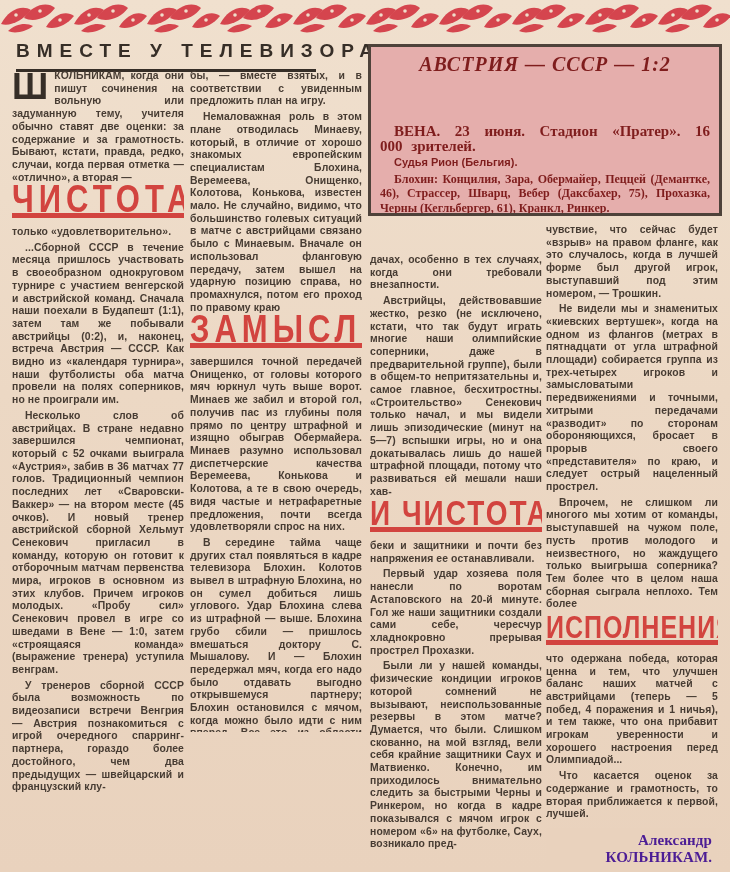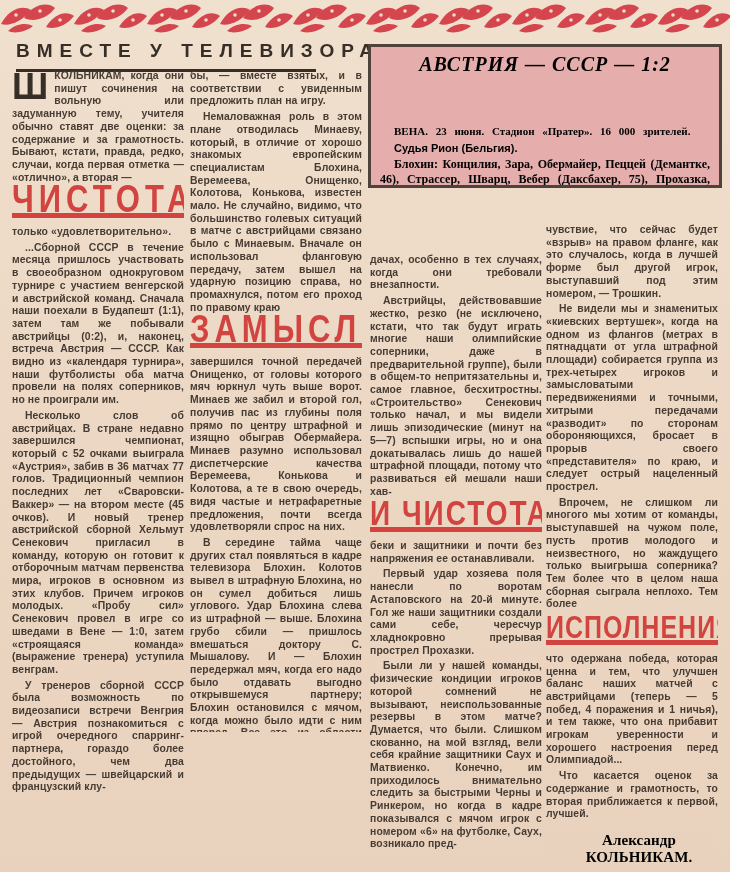--- a/index.html
+++ b/index.html
@@ -11,30 +11,30 @@
   
   .garland{position:absolute;left:0;top:0;width:730px;height:38px;}
   
   .masthead{
     position:absolute;left:16px;top:40px;width:300px;
     font-size:19px;font-weight:bold;letter-spacing:7px;color:#362e27;
     border-bottom:3px solid #362e27;padding-bottom:7px;white-space:nowrap;
   }
   
   .matchbox{
-    position:absolute;left:368px;top:44px;width:354px;height:144px;box-sizing:border-box;
+    position:absolute;left:368px;top:44px;width:354px;height:172px;box-sizing:border-box;
     background:#e5aeac;border:3px solid #4e423a;padding:5px 9px 4px 9px;overflow:hidden;
-    font-family:"Liberation Serif",serif;color:#000000;
+    font-family:"Liberation Serif",serif;color:#7f1d1d;
   }
   .matchbox .mtitle{
     text-align:center;font-style:italic;font-weight:bold;font-size:20px;
     letter-spacing:1px;margin:1px 0 5px 0;
   }
   .matchbox p{margin:0 0 2px 0;font-size:12px;line-height:14.5px;font-weight:bold;text-align:justify;}
-  .matchbox .venue{font-size:11px;text-indent:14px;word-spacing:5px;margin-bottom:2px;margin-top:48px;}
+  .matchbox .venue{font-size:15px;text-indent:14px;word-spacing:5px;margin-bottom:2px;margin-top:48px;}
   .matchbox .ref{font-family:"Liberation Sans",sans-serif;font-size:11px;text-indent:14px;}
   .matchbox .lineup{text-indent:14px;}
   
   .col{
     position:absolute;width:172px;text-align:justify;
     font-size:10.4px;line-height:12.7px;font-weight:bold;letter-spacing:0.1px;color:#473c33;
   }
   .col p{margin:0 0 3px 0;text-indent:13px;}
   .col p.nofirst{text-indent:0;}
   #col1{left:12px;top:70px;height:802px;overflow:hidden;}
@@ -51,23 +51,23 @@
   .red-heading .ht{
     display:block;color:#d2443f;font-weight:bold;white-space:nowrap;
     transform:scale(1,1.25);transform-origin:left center;
   }
   .h7 .ht{font-size:31px;letter-spacing:5px;}
   .h9 .ht{font-size:28px;letter-spacing:2px;}
   .h10 .ht{font-size:25px;letter-spacing:1px;}
   .red-rule{height:5px;background:#d2443f;margin-top:6px;width:100%;}
   
   .byline{
-    position:absolute;right:2px;bottom:4px;left:0;text-align:center;
+    position:absolute;right:2px;bottom:4px;left:0;text-align:right;
     font-family:"Liberation Serif",serif;font-weight:bold;font-size:15px;line-height:17px;
-    color:#000000;background:#e9d2bd;padding:4px 4px 2px 20px;
+    color:#4c1d95;background:#e9d2bd;padding:4px 4px 2px 20px;
   }
 </style>
 </head>
 <body>
 
 <div id="page">
 
   <svg class="garland" viewBox="0 0 730 38" xmlns="http://www.w3.org/2000/svg" aria-hidden="true">
     <defs>
       <g id="leafu" fill="#d5454e">

